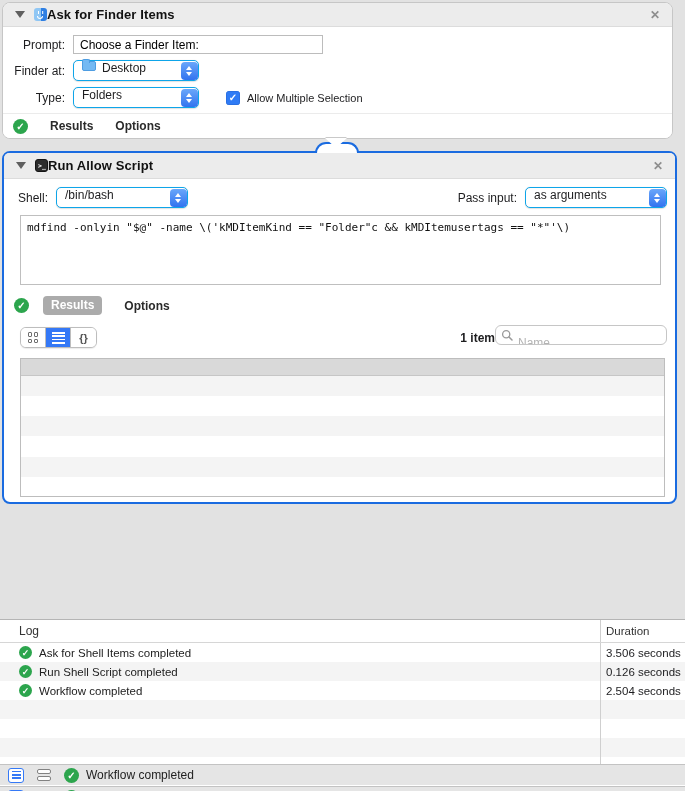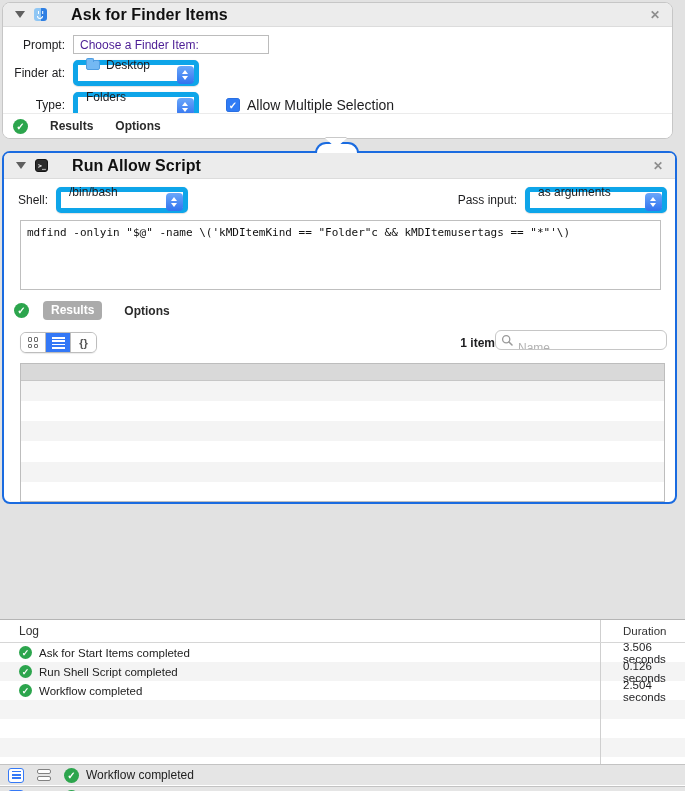--- a/index.html
+++ b/index.html
@@ -15,59 +15,59 @@
   #block1 { left:2px; top:2px; width:671px; height:137px; }
   #block2 { left:2px; top:151px; width:675px; height:353px; border:2.5px solid #1a6be0; border-radius:8px; z-index:2; }
 
   .action-header {
     height:24px; background:#ececec; border-bottom:1px solid #dcdcdc;
     border-radius:7px 7px 0 0; display:flex; align-items:center; padding:0 10px; position:relative;
   }
   #block2 .action-header { height:26px; border-radius:5px 5px 0 0; }
   .disclosure { width:0; height:0; border-left:5px solid transparent; border-right:5px solid transparent;
     border-top:7px solid #5f5f5f; margin:0 9px 0 2px; cursor:default; }
-  .action-title { font-size:16px; font-weight:bold; color:#111; margin-left:24px; letter-spacing:.1px; }
+  .action-title { font-size:13px; font-weight:bold; color:#111; margin-left:0; letter-spacing:.1px; }
   .close-x { position:absolute; right:12px; top:50%; transform:translateY(-50%); color:#8e8e8e; font-size:12px; font-weight:bold; line-height:1; }
 
   
   .finder-icon { width:13px; height:13px; border-radius:3px; position:relative;
     background:linear-gradient(90deg,#8fc6f4 0 50%, #2f7fe3 50% 100%); overflow:hidden; }
   .finder-icon i { position:absolute; top:3px; left:4px; width:1.3px; height:3.2px; background:#fff; box-shadow:4.2px 0 0 #fff; }
   .finder-icon u { position:absolute; bottom:2px; left:3px; width:6.4px; height:3.2px;
     border:1.2px solid #fff; border-top:none; border-radius:0 0 6px 6px; }
   
   .term-icon { width:13px; height:13px; background:#2c2c2c; border:1px solid #141414; border-radius:3px;
     color:#fff; font:bold 6.5px "DejaVu Sans Mono", monospace; padding:1.5px 0 0 2px; }
 
   
   .form-area { padding-top:8px; }
   .form-row { display:flex; align-items:center; margin-bottom:6px; }
   .form-label { width:62px; text-align:right; margin-right:8px; font-size:12px; color:#1d1d1f; }
-  .text-field { width:196px; height:19px; border:1px solid #bcbcbc; background:#fff; font-size:12px;
-    padding:0 6px; font-family:"Liberation Sans", sans-serif; color:#4c1d95; }
-
-  .popup { position:relative; display:flex; align-items:center; height:21px; background:#fff;
-    border:5px solid #0ea5e9; border-radius:5px; font-size:12px; padding:0 22px 16px 8px;
+  .text-field { width:250px; height:19px; border:1px solid #bcbcbc; background:#fff; font-size:12px;
+    padding:0 6px; font-family:"Liberation Sans", sans-serif; color:#000000; }
+
+  .popup { position:relative; display:flex; height:21px; background:#fff;
+    border:1px solid #0ea5e9; border-radius:5px; font-size:12px; padding:0 22px 16px 8px;
     box-shadow:0 0.5px 1px rgba(0,0,0,.12); }
   .popup .cap { position:absolute; top:0.5px; right:0.5px; width:17px; height:18.5px; border-radius:4px;
     background:linear-gradient(#6aa7fa,#3273ef); display:flex; flex-direction:column; align-items:center;
     justify-content:center; gap:2px; }
   .chev-up { width:0; height:0; border-left:3.2px solid transparent; border-right:3.2px solid transparent; border-bottom:4px solid #fff; }
   .chev-down { width:0; height:0; border-left:3.2px solid transparent; border-right:3.2px solid transparent; border-top:4px solid #fff; }
   .popup.w126 { width:126px; } .popup.w132 { width:132px; } .popup.w142 { width:142px; }
 
   .folder-icon { width:14px; height:10px; background:#74b9f3; border:1px solid #4e9de2; border-radius:2px;
     position:relative; margin-right:6px; flex:none; }
   .folder-icon:before { content:""; position:absolute; top:-3.2px; left:-1px; width:6px; height:3px;
     background:#74b9f3; border:1px solid #4e9de2; border-bottom:none; border-radius:2px 2px 0 0; }
 
   .checkbox { width:14px; height:14px; border-radius:3.5px; background:#2f7bf5; color:#fff;
     display:flex; align-items:center; justify-content:center; font-size:10px; font-weight:bold;
     margin:0 7px 0 27px; box-shadow:inset 0 0 0 .5px #2465d2; }
-  .cb-label { font-size:14px; }
+  .cb-label { font-size:11px; }
 
   .action-footer { position:absolute; left:0; right:0; bottom:0; height:25px; border-top:1px solid #ebebeb;
     display:flex; align-items:center; padding:0 10px; border-radius:0 0 7px 7px; background:#fff; }
   .check-circle { width:15px; height:15px; border-radius:50%; background:#2ca54d; color:#fff;
     display:flex; align-items:center; justify-content:center; font-size:10px; font-weight:bold; flex:none; }
   .footer-link { font-size:12px; font-weight:bold; color:#2b2b2b; margin-left:22px; }
   .footer-link.pill { background:#ababab; color:#fff; border-radius:4px; padding:2px 8px 3px; margin-left:14px; }
   #block2 .action-footer { position:static; border:none; height:21px; margin-top:10px; padding:0 10px; }
 
   
@@ -107,21 +107,21 @@
   .rtable .trow { height:20.3px; }
   .rtable .trow:nth-child(even) { background:#f4f4f4; }
 
   
   #log-panel { position:absolute; left:0; top:619px; width:685px; height:184px; background:#fff;
     border-top:1px solid #b5b5b5; overflow:hidden; }
   .lrow { display:flex; height:19px; align-items:center; }
   .lrow.alt { background:#f4f4f4; }
   .lhead { height:23px; border-bottom:1px solid #d6d6d6; font-size:12px; color:#333; }
   .lcell { width:600px; height:100%; display:flex; align-items:center; padding-left:4px; }
-  .dcell { flex:1; height:100%; display:flex; align-items:center; border-left:1px solid #cfcfcf; padding-left:22px; font-size:11.5px; }
+  .dcell { flex:1; height:100%; display:flex; align-items:center; border-left:1px solid #cfcfcf; padding-left:5px; font-size:11.5px; }
   .lrow .lcell { padding-left:19px; }
   .log-check { width:13px; height:13px; border-radius:50%; background:#2ca54d; color:#fff; flex:none;
     display:flex; align-items:center; justify-content:center; font-size:9px; font-weight:bold; margin-right:7px; }
   .log-text { font-size:11.5px; color:#222; }
   .filler { height:11px; }
 
   
   .status-bar { position:absolute; left:0; width:685px; height:21px; background:#e5e5e5;
     border-top:1px solid #c3c3c3; display:flex; align-items:center; padding:0 8px; }
   #status-bar-main { top:764px; z-index:5; }
@@ -273,21 +273,21 @@
   <div id="log-panel">
     <div class="lrow lhead">
       <div class="lcell">Log</div>
       <div class="dcell">Duration</div>
     </div>
     <div class="lrow">
       <div class="lcell">
         <span class="log-check">
             <span>✓</span>
           </span>
-        <span class="log-text">Ask for Start Items completed</span>
+        <span class="log-text">Ask for Shell Items completed</span>
       </div>
       <div class="dcell">3.506 seconds</div>
     </div>
     <div class="lrow alt">
       <div class="lcell">
         <span class="log-check">
             <span>✓</span>
           </span>
         <span class="log-text">Run Shell Script completed</span>
       </div>

